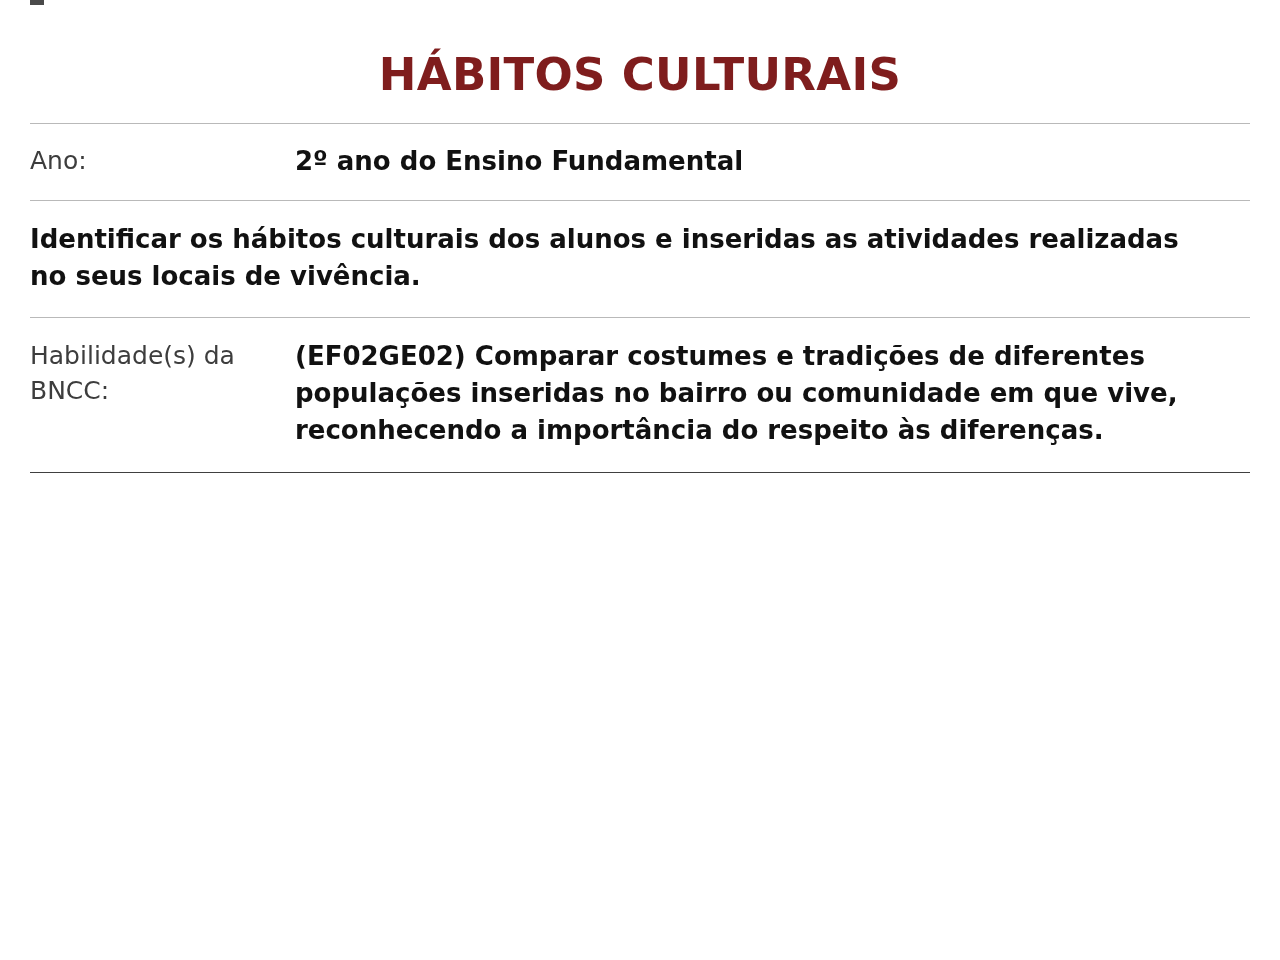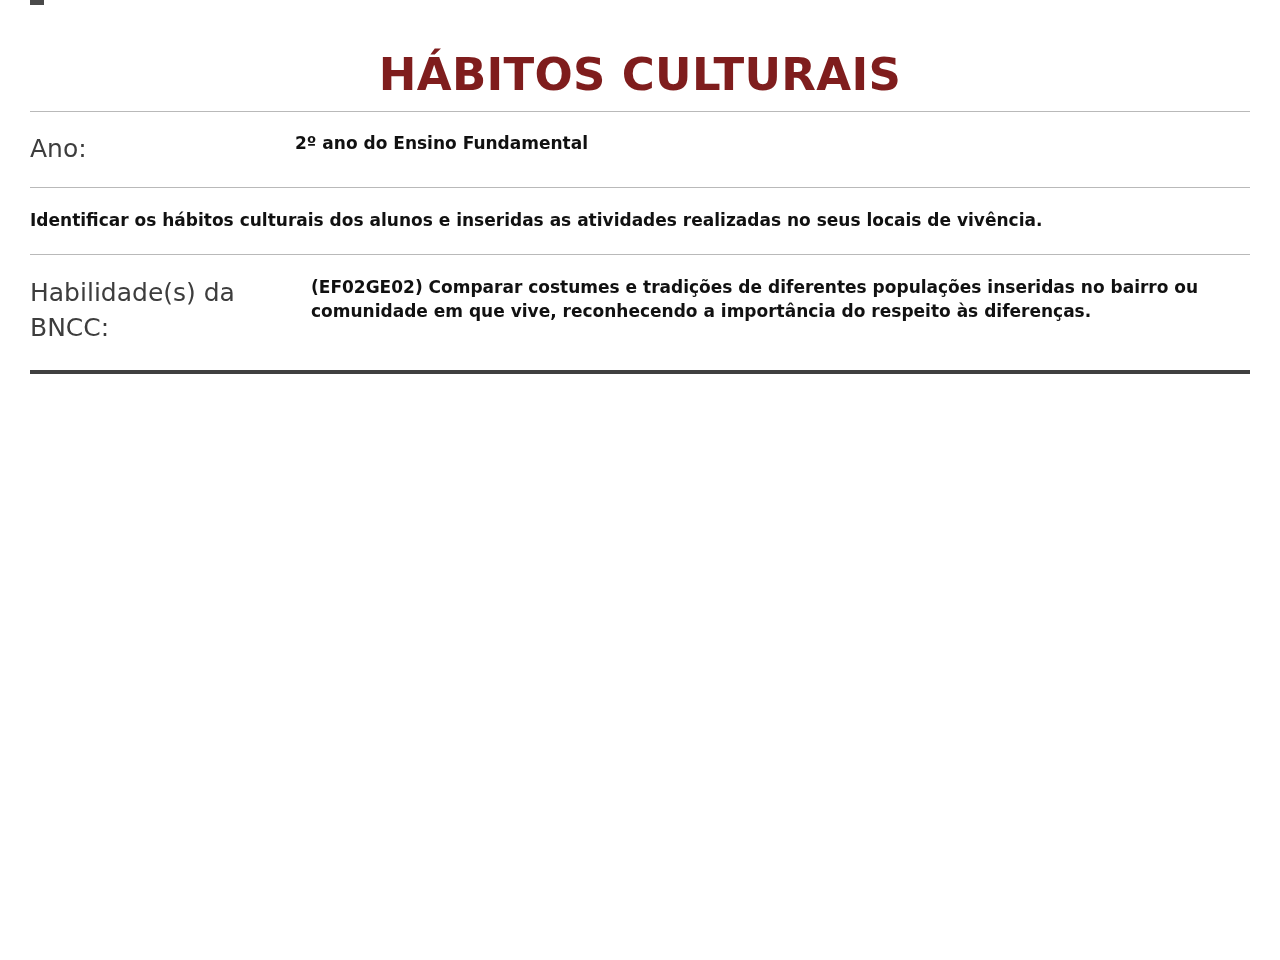--- a/index.html
+++ b/index.html
@@ -33,49 +33,48 @@
     font-family: "DejaVu Sans", sans-serif;
     font-weight: bold;
     font-size: 45px;
     letter-spacing: 0.3px;
     color: #7f1d1d;
     margin: 0;
     padding-top: 48px;
     padding-bottom: 10px;
   }
   .table {
-    margin: 0 30px;
+    margin: 12px 30px;
     border-top: 1px solid #b9b9b9;
   }
   .row {
     display: flex;
     align-items: flex-start;
     border-bottom: 1px solid #b9b9b9;
     padding: 18px 0 20px 0;
   }
   .row:last-child {
-    border-bottom: 4px solid #404040;
-    gap: 16px;
+    border-bottom: 1px solid #404040;
   }
   .label {
     width: 265px;
     flex: 0 0 265px;
     font-family: "DejaVu Sans", sans-serif;
     font-weight: normal;
     font-size: 25px;
     line-height: 1.42;
     color: #3d3d3d;
     padding-right: 10px;
     box-sizing: border-box;
   }
   .value {
     flex: 1 1 auto;
     font-family: "DejaVu Sans", sans-serif;
     font-weight: bold;
-    font-size: 17px;
+    font-size: 26px;
     line-height: 1.42;
     color: #111111;
     padding-right: 50px;
   }
   .row-ano .label,
   .row-ano .value { padding-top: 1px; }
   .row-objetivo { padding: 20px 0 22px 0; }
   .row-habilidade { padding: 20px 0 24px 0; }
 </style>
 </head>

